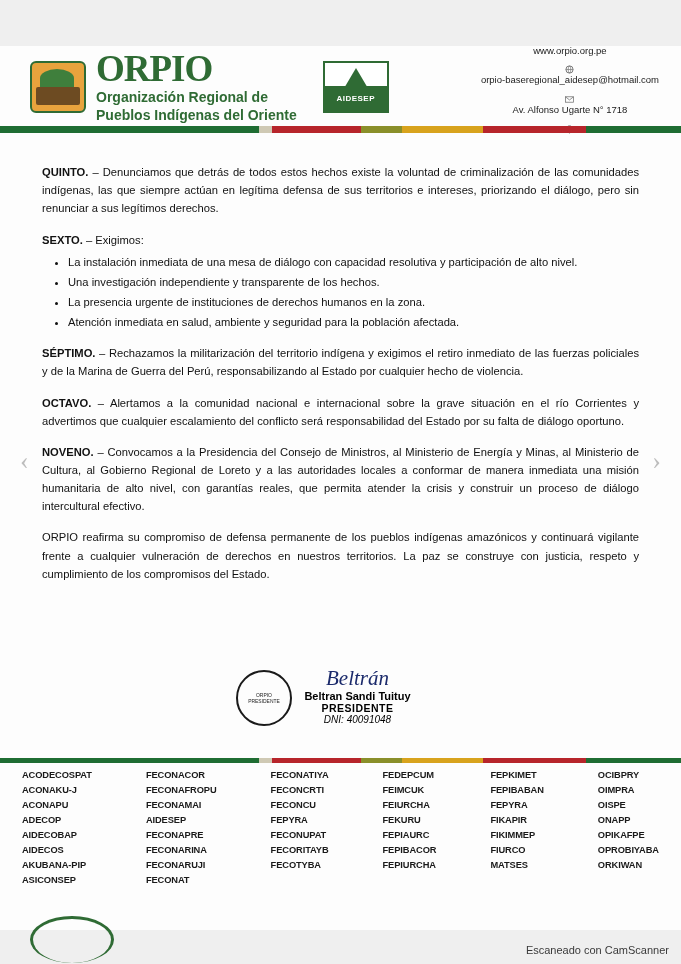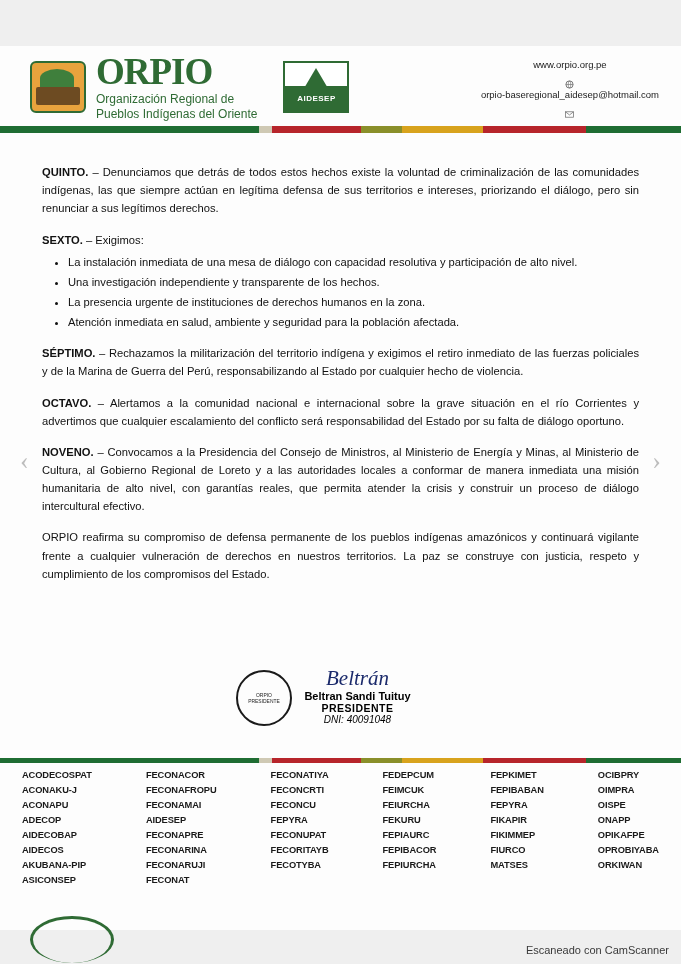--- a/index.html
+++ b/index.html
@@ -70,22 +70,22 @@
 
   .logo-word {
     font-family: "Liberation Serif", serif;
     font-weight: bold;
     font-size: 37px;
     letter-spacing: -1px;
     color: #2f6b34;
     line-height: 1;
   }
   .logo-sub {
-    font-size: 12px;
-    font-weight: normal;
+    font-size: 14px;
+    font-weight: bold;
     color: #2f6b34;
     line-height: 1.25;
     margin-top: 2px;
   }
 
   .aidesep-box {
     width: 62px;
     height: 48px;
     border: 2px solid #2f6b34;
     margin-left: 26px;
@@ -335,20 +335,29 @@
       </div>
       <div class="line">
         <span>orpio-baseregional_aidesep@hotmail.com</span>
         <span class="mini-icon">
           <svg viewBox="0 0 10 10" width="9" height="9">
               <rect x="0.5" y="2" width="9" height="6" fill="none" stroke="#444" stroke-width=".8"></rect>
               <path d="M0.5 2l4.5 3.5L9.5 2" fill="none" stroke="#444" stroke-width=".8"></path>
             </svg>
         </span>
       </div>
+      <div class="line">
+        <span>Av. Alfonso Ugarte N° 1718</span>
+        <span class="mini-icon">
+          <svg viewBox="0 0 10 10" width="9" height="9">
+              <path d="M5 .7c1.7 0 3 1.3 3 3 0 2.2-3 5.6-3 5.6S2 5.9 2 3.7c0-1.7 1.3-3 3-3z" fill="none" stroke="#444" stroke-width=".8"></path>
+              <circle cx="5" cy="3.6" r="1" fill="#444"></circle>
+            </svg>
+        </span>
+      </div>
     </div>
   </div>
 
   <div class="colorbar">
     <div style="flex:0 0 38%;background:#1f6d33"></div>
     <div style="flex:0 0 2%;background:#cfc9b4"></div>
     <div style="flex:0 0 13%;background:#b7252b"></div>
     <div style="flex:0 0 6%;background:#8a8f2a"></div>
     <div style="flex:0 0 12%;background:#d8a31d"></div>
     <div style="flex:0 0 15%;background:#b7252b"></div>

